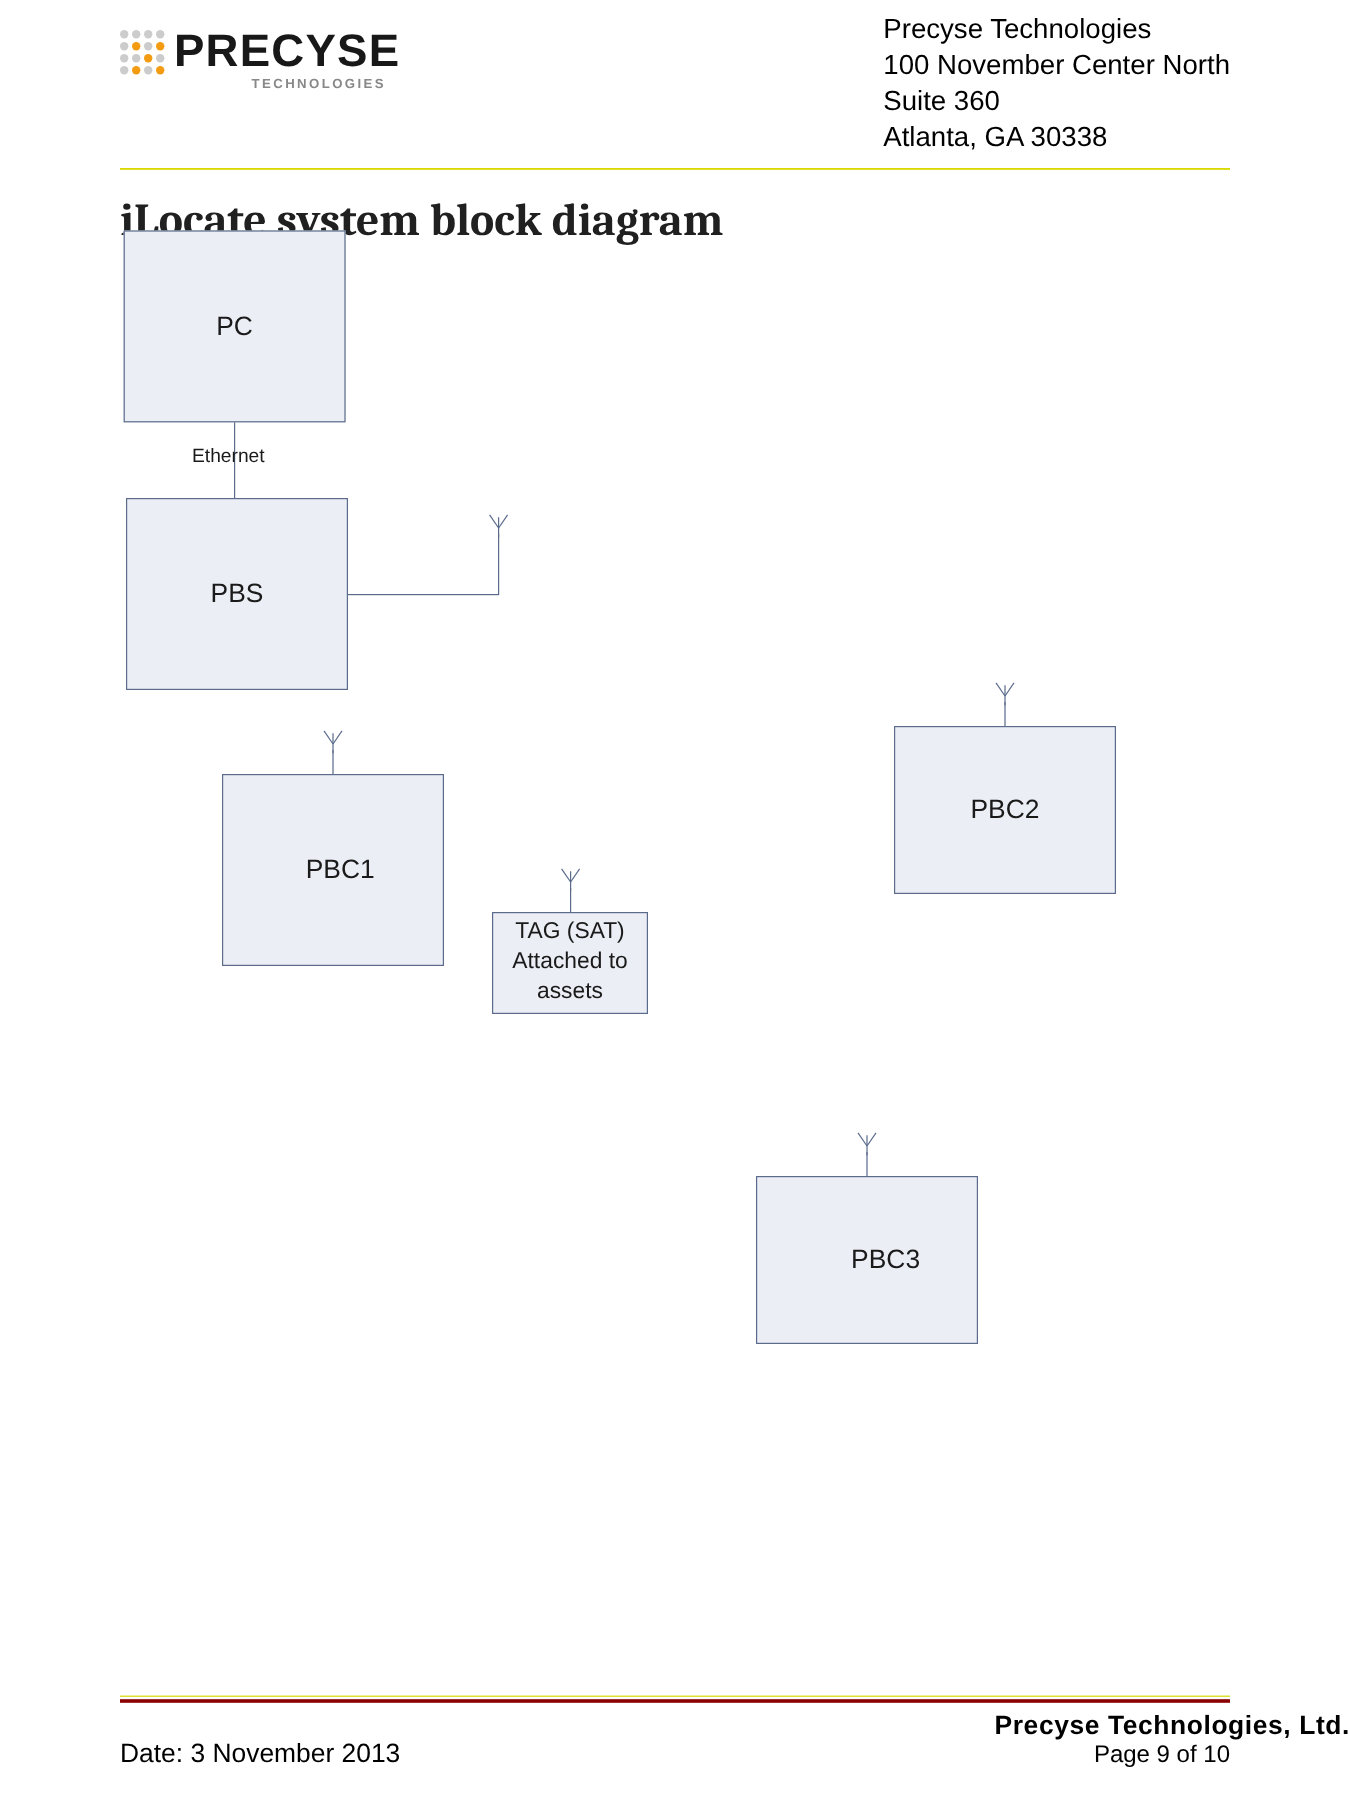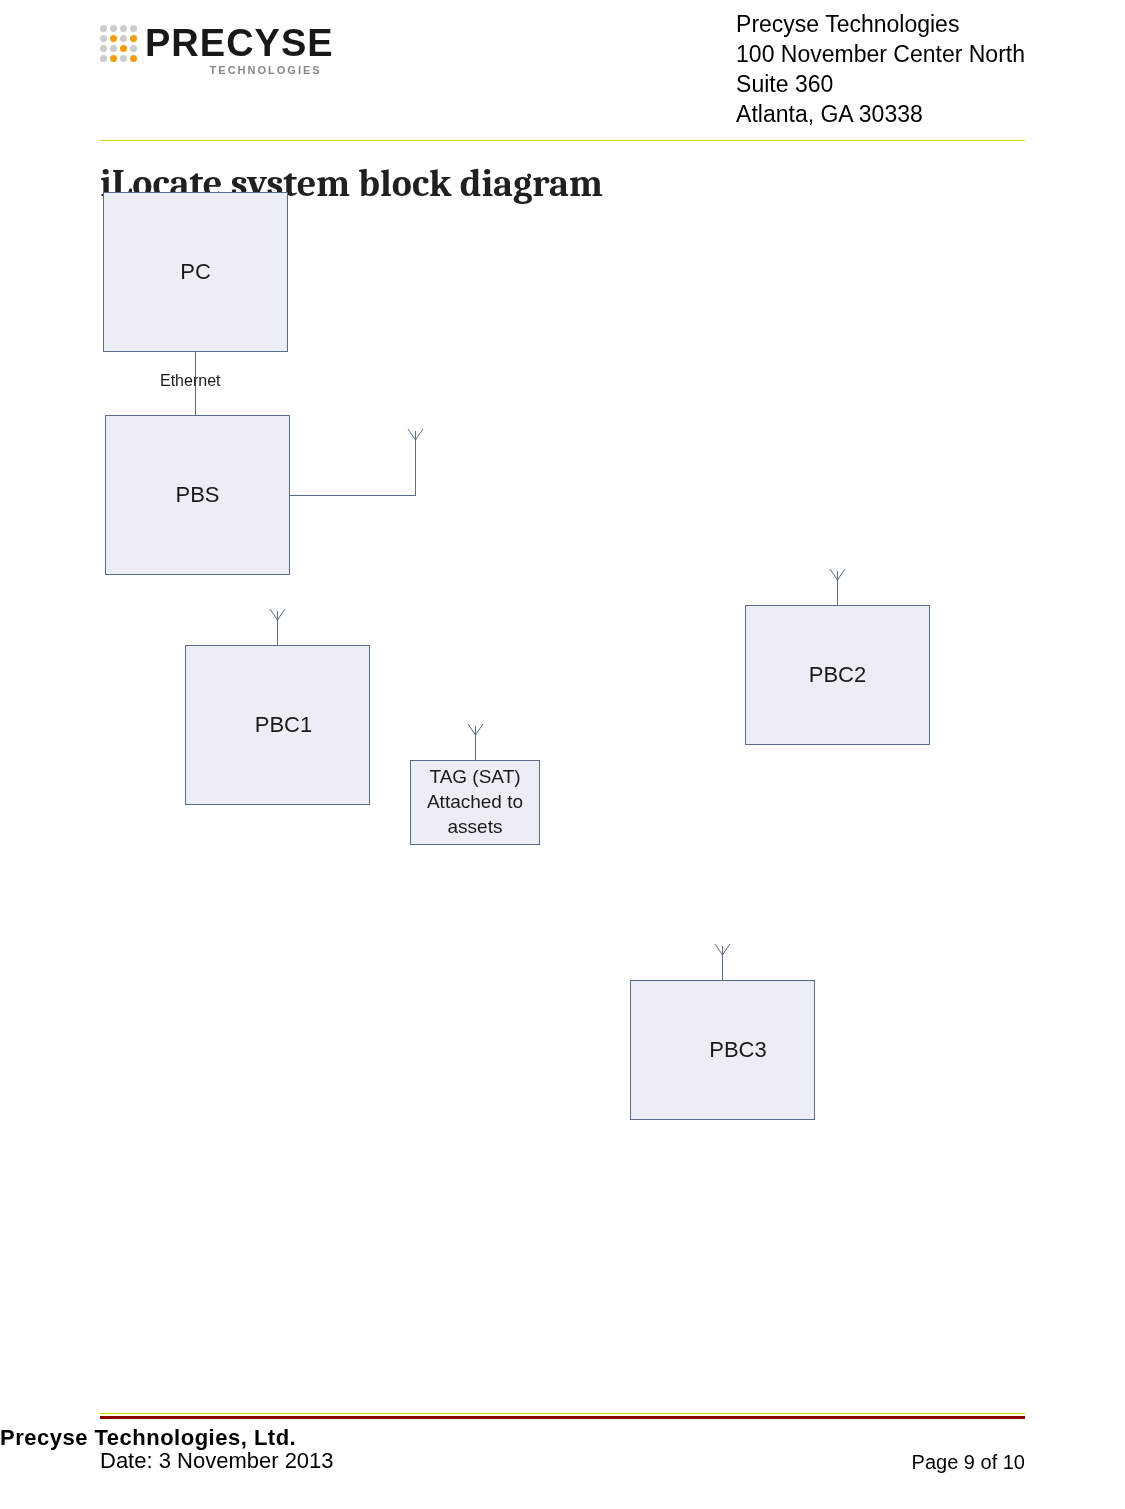--- a/index.html
+++ b/index.html
@@ -117,21 +117,21 @@
       left: 100px;
       right: 100px;
       height: 3px;
       background: #8a0000;
     }
     .footer-company {
       position: absolute;
       bottom: 58px;
       left: 0;
       right: 0;
-      text-align: left;
+      text-align: right;
       font-family: Arial, sans-serif;
       font-weight: 900;
       font-size: 22px;
       color: #000;
       letter-spacing: 0.5px;
     }
     .footer-date {
       position: absolute;
       bottom: 35px;
       left: 100px;

